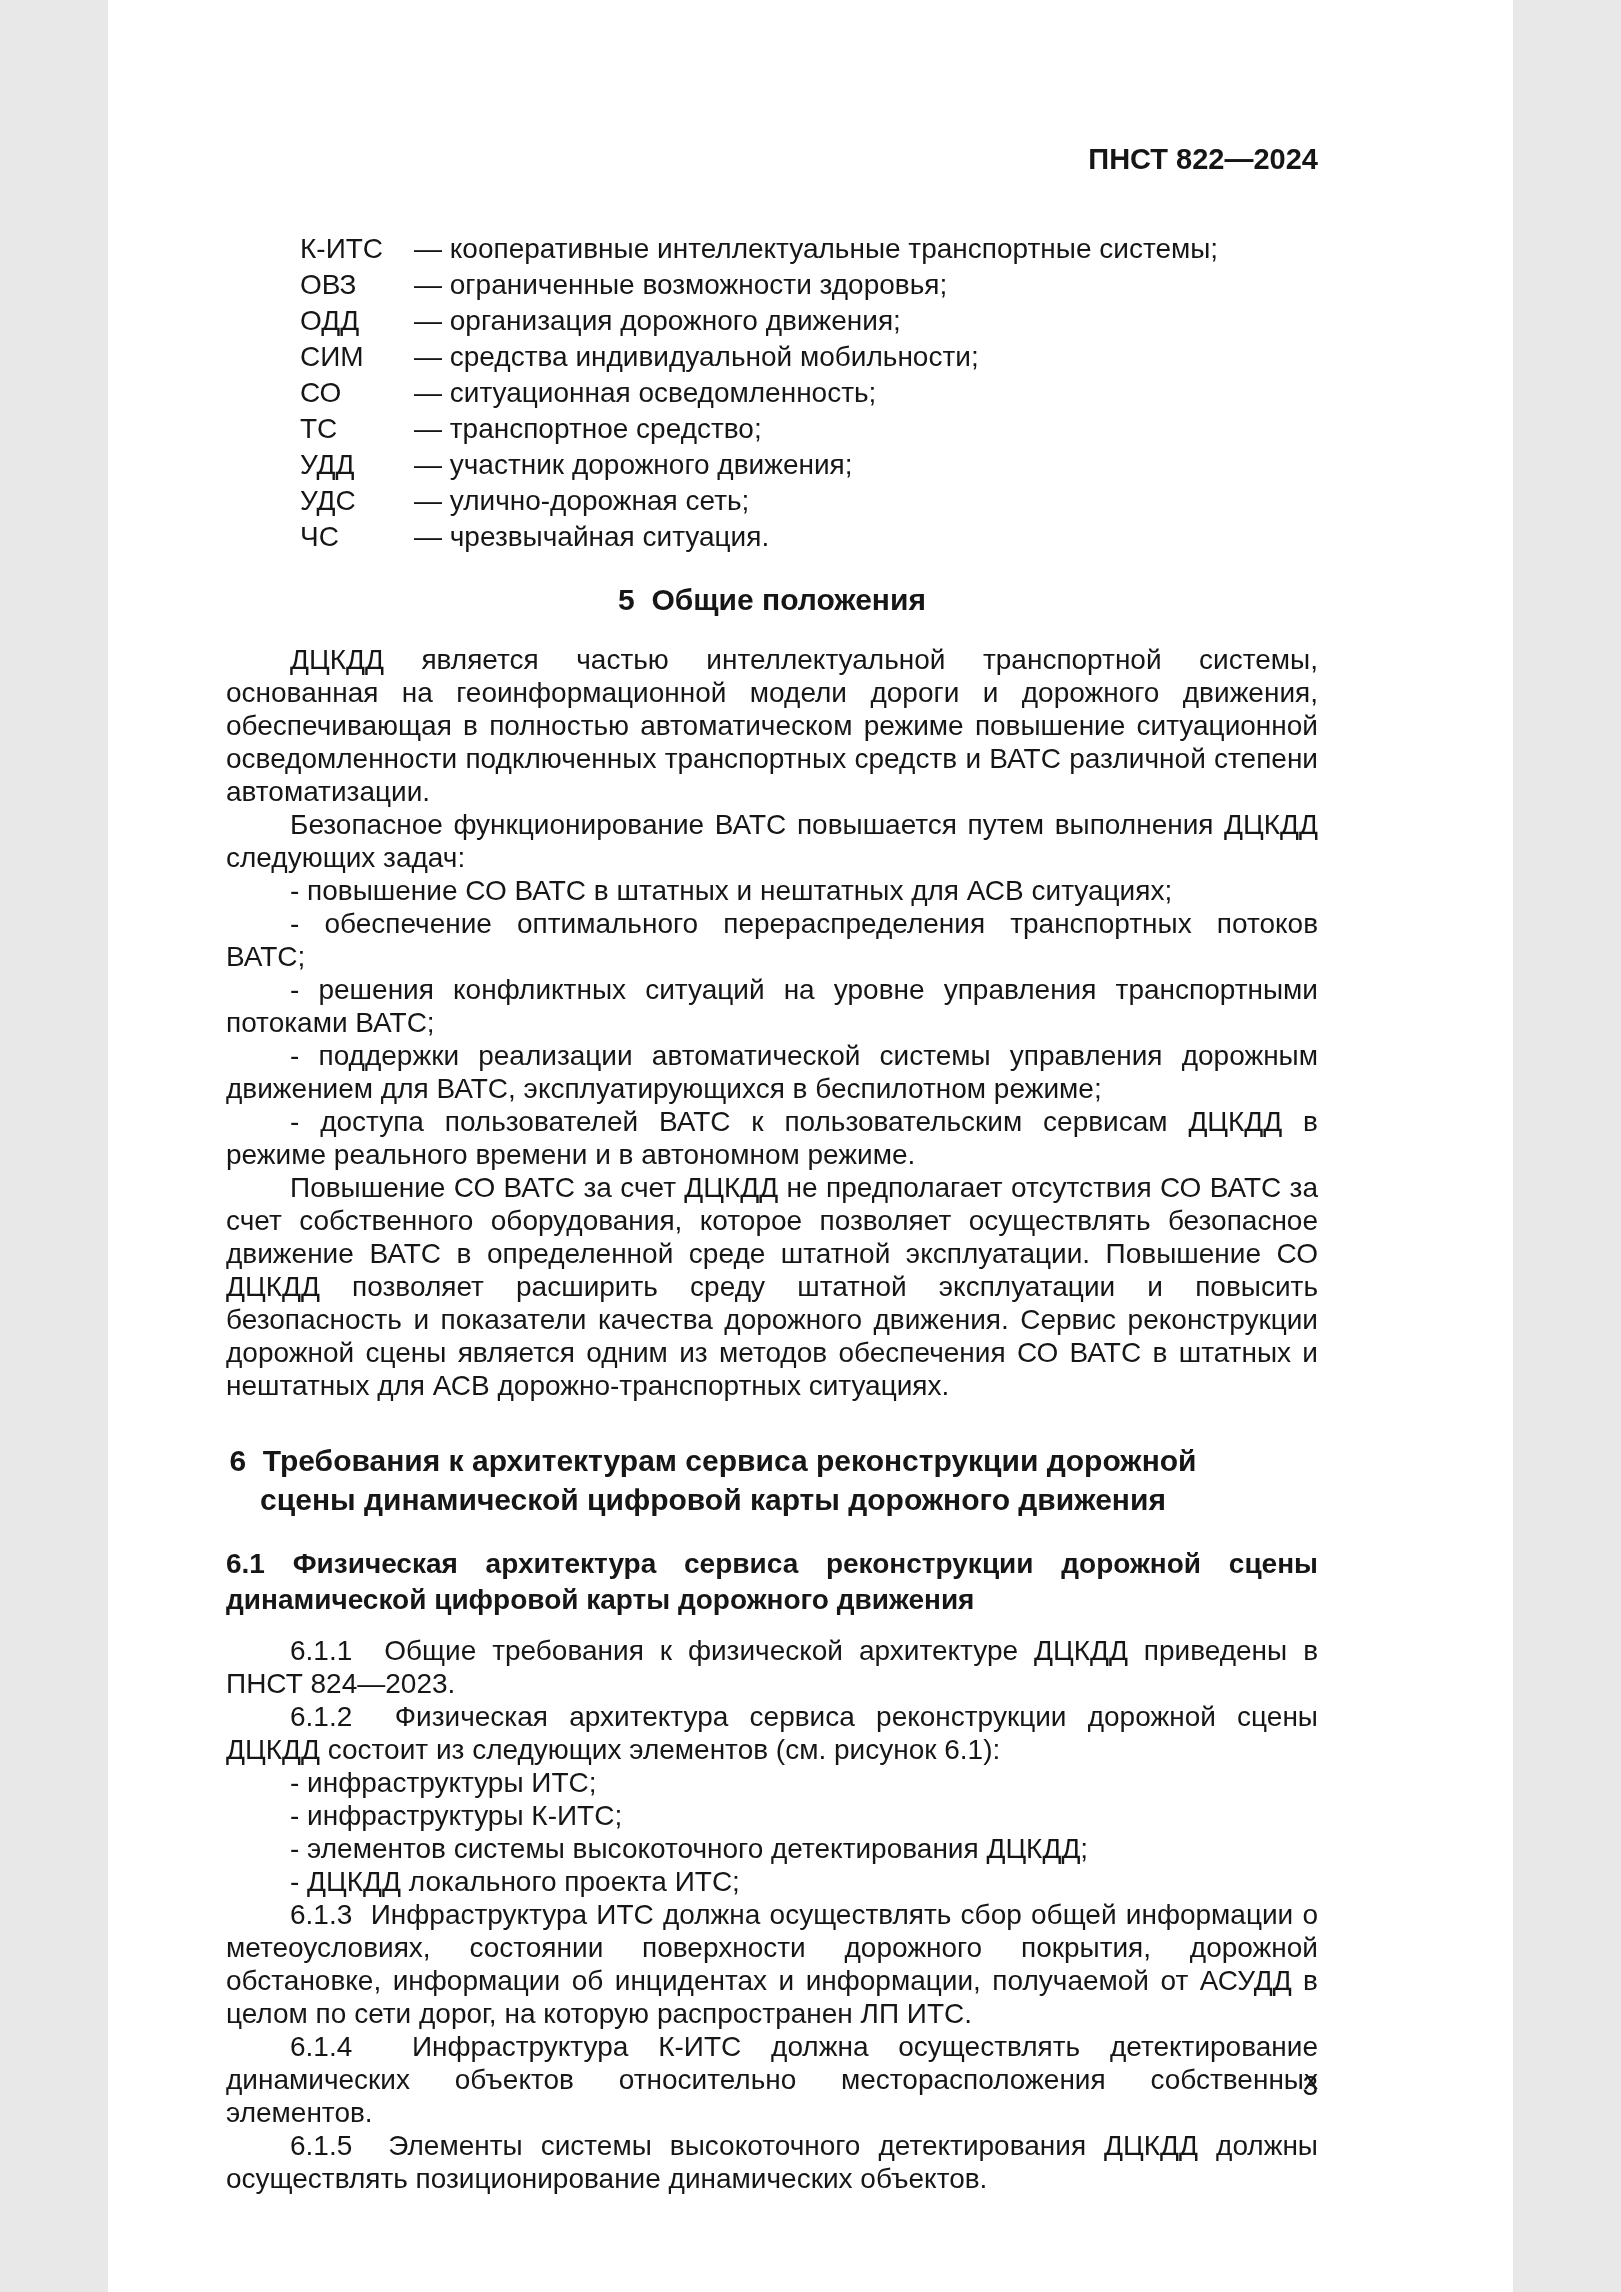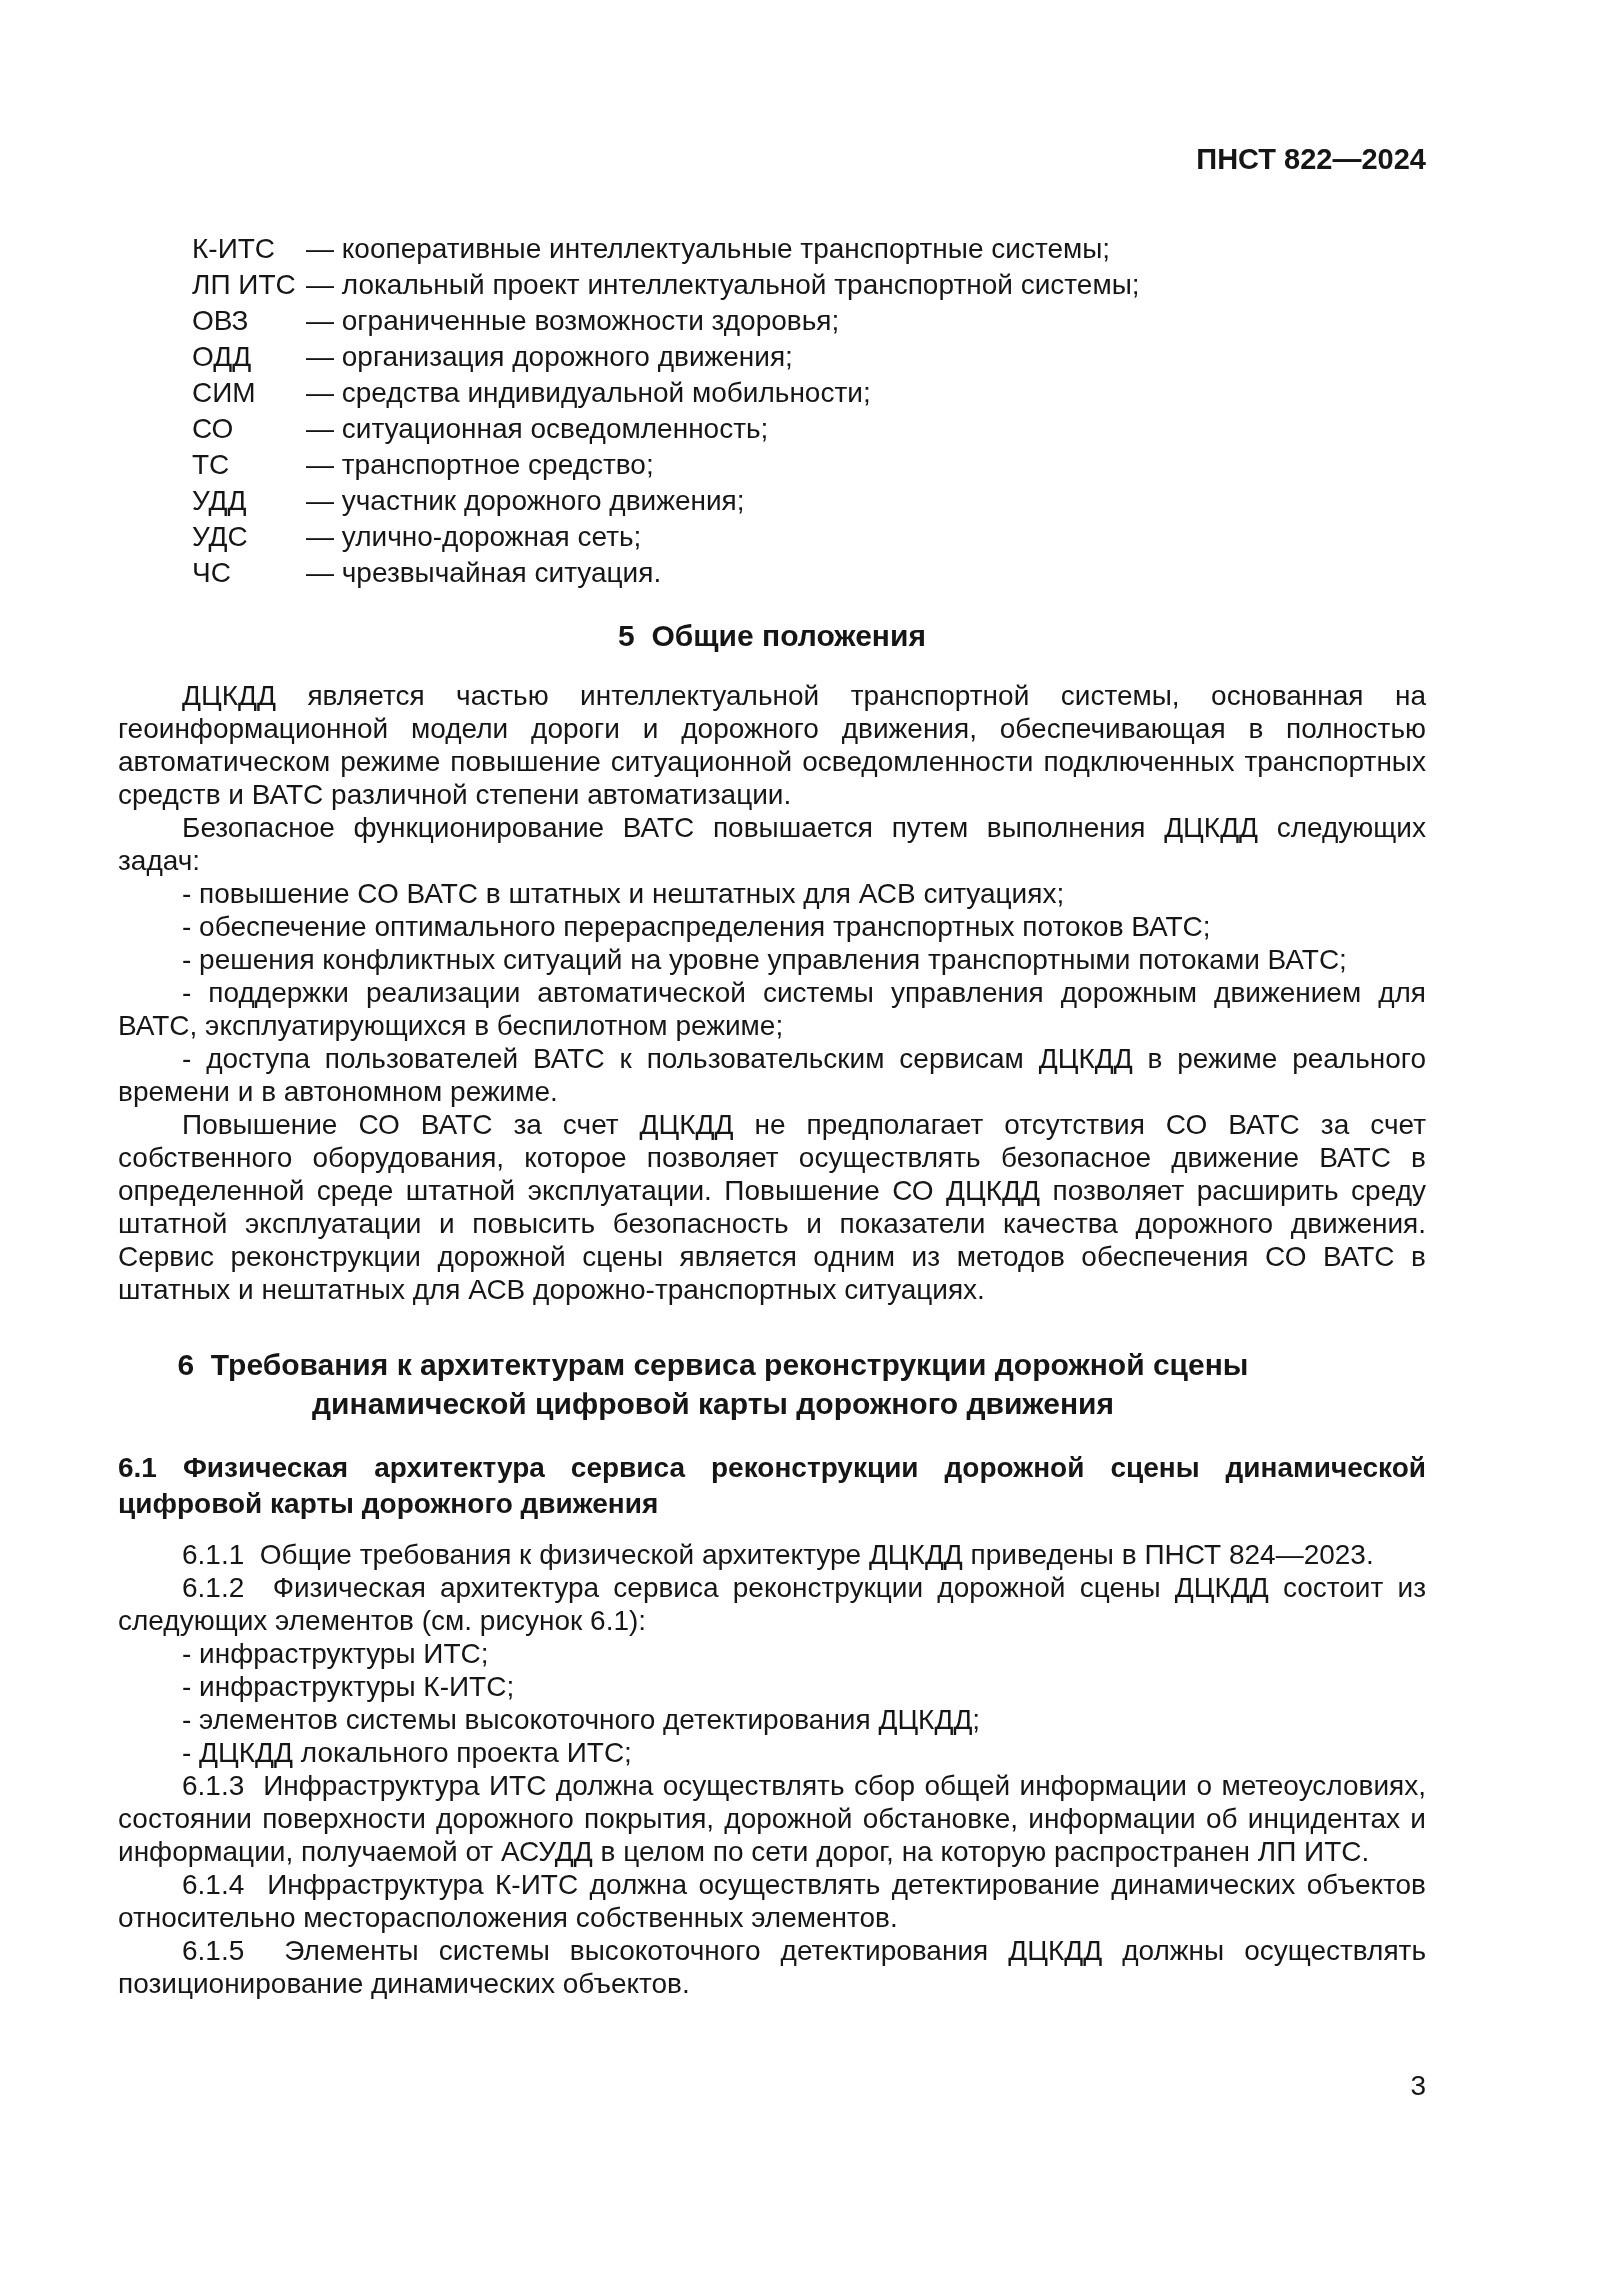--- a/index.html
+++ b/index.html
@@ -1,18 +1,18 @@
 <!DOCTYPE html>
 <html><head>
 <meta charset="utf-8">
 <style>
   html,body { margin:0; padding:0; background:#e8e8e8; }
   .page {
     position: relative;
-    width: 1621px;
+    width: 1405px;
     height: 2293px;
     margin: 0 auto;
     background: #ffffff;
     box-sizing: border-box;
     padding: 143px 195px 0 118px;
     font-family: "Liberation Sans", sans-serif;
     color: #161616;
     overflow: hidden;
   }
   .doc-header {
@@ -72,24 +72,20 @@
 <div class="page">
 
   <div class="doc-header">ПНСТ 822—2024</div>
 
   <div class="abbrev-list">
     <div class="abbrev-row">
       <span class="abbrev-term">К-ИТС</span>
       <span class="abbrev-def">— кооперативные интеллектуальные транспортные системы;</span>
     </div>
     <div class="abbrev-row">
-      <span class="abbrev-term">ЛП ИТС</span>
-      <span class="abbrev-def">— локальный проект интеллектуальной транспортной системы;</span>
-    </div>
-    <div class="abbrev-row">
       <span class="abbrev-term">ОВЗ</span>
       <span class="abbrev-def">— ограниченные возможности здоровья;</span>
     </div>
     <div class="abbrev-row">
       <span class="abbrev-term">ОДД</span>
       <span class="abbrev-def">— организация дорожного движения;</span>
     </div>
     <div class="abbrev-row">
       <span class="abbrev-term">СИМ</span>
       <span class="abbrev-def">— средства индивидуальной мобильности;</span>

